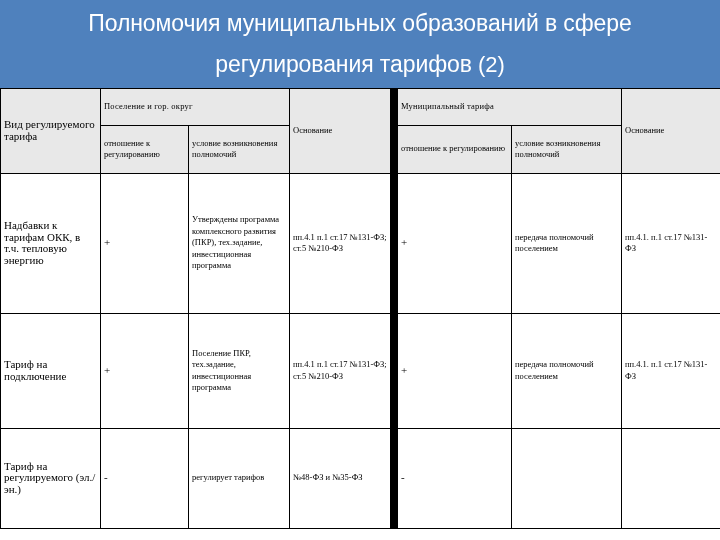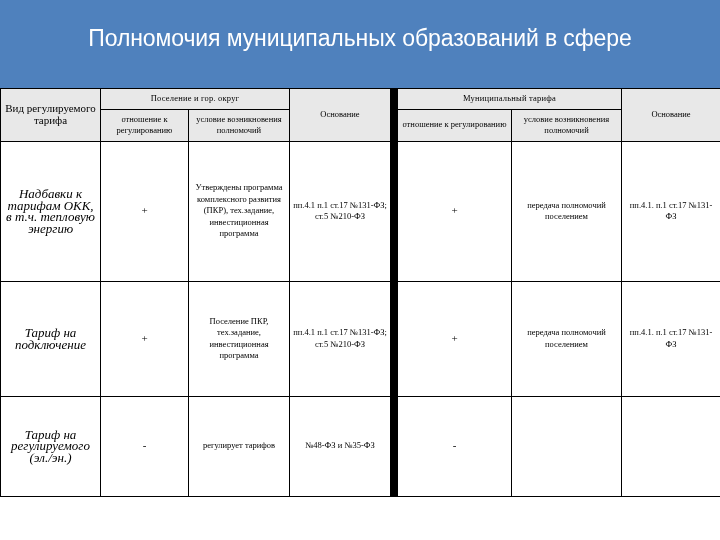--- a/index.html
+++ b/index.html
@@ -20,21 +20,21 @@
     position: absolute;
     left: 0;
     top: 0;
     width: 720px;
     height: 88px;
     background: #4f81bd;
     color: #ffffff;
     font-family: "Liberation Sans", "DejaVu Sans", sans-serif;
     text-align: center;
     box-sizing: border-box;
-    padding-top: 18px;
+    padding-top: 3px;
     overflow: hidden;
   }
   #title-banner .tline {
     display: block;
     font-size: 23px;
     line-height: 41px;
     font-weight: normal;
     letter-spacing: -0.1px;
     white-space: nowrap;
   }
@@ -54,23 +54,23 @@
 
   table.grid {
     border-collapse: collapse;
     table-layout: fixed;
     width: 720px;
     font-size: 8.5px;
     color: #000000;
   }
   table.grid td, table.grid th {
     border: 1px solid #000000;
-    padding: 4px 3px;
+    padding: 12px 3px;
     vertical-align: middle;
-    text-align: center;
+    text-align: left;
     font-weight: normal;
     line-height: 11.5px;
     overflow: hidden;
   }
 
   
   tr.hdr td {
     background: #e8e8e8;
   }
   td.grouphdr {
@@ -89,42 +89,42 @@
     background: #000000;
     border-left: 1px solid #000000;
     border-right: 1px solid #000000;
     padding: 0;
   }
   tr.hdr td.sep { background: #000000; }
 
   
   td.kind {
     text-align: left;
-    font-size: 13px;
+    font-size: 11px;
     padding-left: 4px;
-    font-style: italic;
   }
   td.mark {
     font-size: 11px;
   }
   td.basis {
     text-align: left;
     font-size: 8.5px;
     padding-left: 4px;
   }
   td.cond {
     font-size: 8.5px;
     margin-left: 43px;
   }
 </style>
 </head>
 <body>
 
 <div id="title-banner">
   <span class="tline">Полномочия муниципальных образований в сфере</span>
+  <span class="tline"><span>регулирования тарифов </span><span class="suffix">(2)</span></span>
 </div>
 
 <div id="table-wrap">
   <table class="grid">
     <colgroup>
       <col style="width:100px">
       <col style="width:88px">
       <col style="width:101px">
       <col style="width:101px">
       <col style="width:7px">

